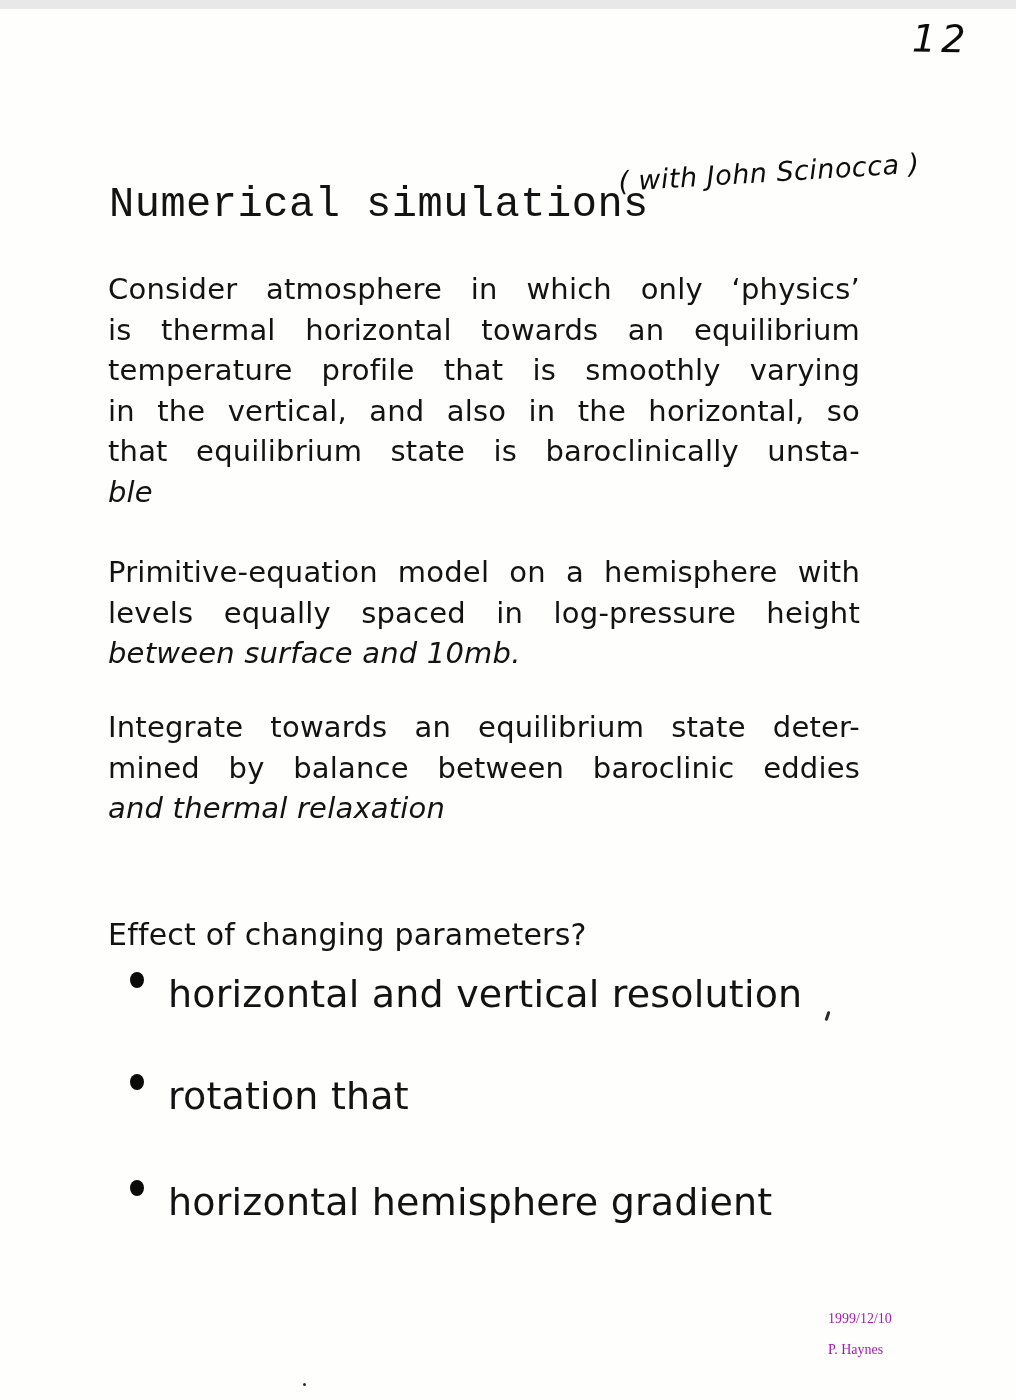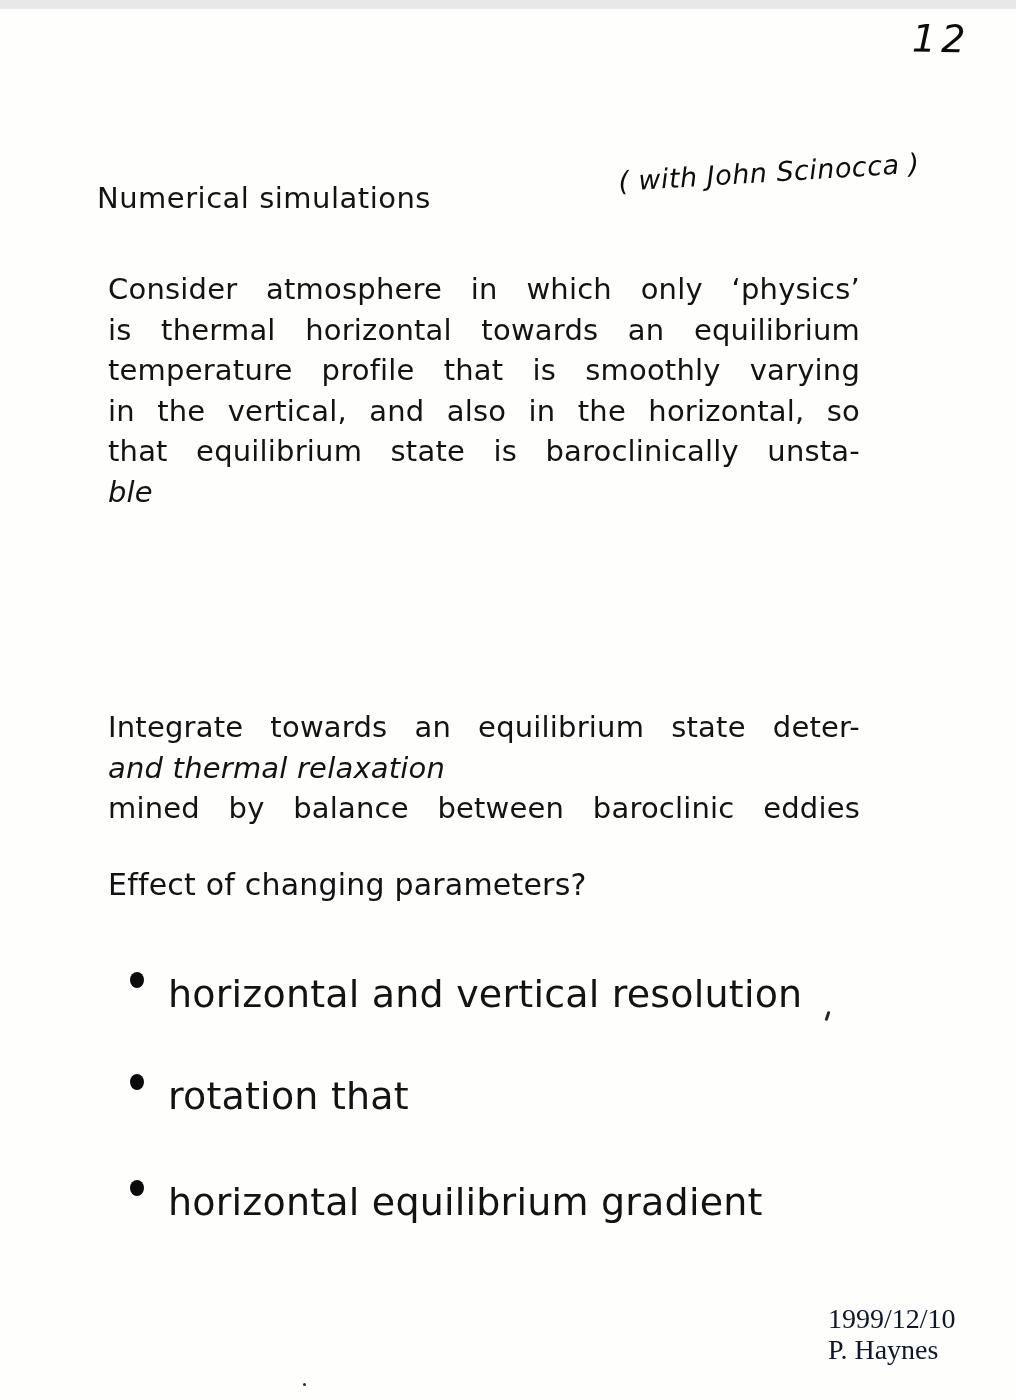--- a/index.html
+++ b/index.html
@@ -38,27 +38,28 @@
     top: 146px;
     width: 360px;
     font-size: 27px;
     letter-spacing: 0.5px;
     transform: rotate(-3.5deg);
     white-space: nowrap;
   }
 
   .title {
     position: absolute;
-    left: 97px;
+    left: 109px;
     top: 172px;
     margin: 0;
-    font-size: 29px;
+    font-size: 42px;
     font-weight: 500;
     letter-spacing: 0.5px;
     white-space: nowrap;
+    font-family: Liberation Mono, monospace;
   }
 
   .para {
     position: absolute;
     left: 108px;
     width: 752px;
     font-size: 29px;
     line-height: 40.5px;
     letter-spacing: 0.2px;
   }
@@ -72,21 +73,21 @@
     white-space: nowrap;
   }
   .pline.plast {
     text-align-last: left;
     font-style: italic;
   }
 
   .question {
     position: absolute;
     left: 108px;
-    top: 858px;
+    top: 908px;
     font-size: 30px;
     letter-spacing: 0.2px;
     white-space: nowrap;
   }
 
   .bullet {
     position: absolute;
     left: 130px;
     display: flex;
     font-size: 38px;
@@ -104,23 +105,23 @@
     background: #0b0b0b;
     margin-right: 24px;
     flex: 0 0 auto;
   }
 
   .footer {
     position: absolute;
     left: 828px;
     top: 1294px;
     font-family: "Liberation Serif", "DejaVu Serif", serif;
-    font-size: 28px;
+    font-size: 14px;
     line-height: 31px;
-    color: #0f172a;
+    color: #a21caf;
   }
 
   
   .speck {
     position: absolute;
     background: #2a2a2a;
   }
   .speck-a {
     left: 826px;
     top: 1002px;
@@ -150,42 +151,47 @@
 
   <div class="para p1">
     <div class="pline">Consider atmosphere in which only ‘physics’</div>
     <div class="pline">is thermal horizontal towards an equilibrium</div>
     <div class="pline">temperature profile that is smoothly varying</div>
     <div class="pline">in the vertical, and also in the horizontal, so</div>
     <div class="pline">that equilibrium state is baroclinically unsta-</div>
     <div class="pline plast">ble</div>
   </div>
 
+  <div class="para p2">
+    <div class="pline">Primitive-equation model on a hemisphere with</div>
+    <div class="pline">levels equally spaced in log-pressure height</div>
+    <div class="pline plast">between surface and 10mb.</div>
+  </div>
 
   <div class="para p3">
     <div class="pline">Integrate towards an equilibrium state deter-</div>
+    <div class="pline">mined by balance between baroclinic eddies</div>
     <div class="pline plast">and thermal relaxation</div>
-    <div class="pline">mined by balance between baroclinic eddies</div>
   </div>
 
   <div class="question">Effect of changing parameters?</div>
 
   <div class="bullet b1">
     <span class="dot"></span>
     <span>horizontal and vertical resolution</span>
   </div>
 
   <div class="bullet b2">
     <span class="dot"></span>
     <span>rotation that</span>
   </div>
 
   <div class="bullet b3">
     <span class="dot"></span>
-    <span>horizontal equilibrium gradient</span>
+    <span>horizontal hemisphere gradient</span>
   </div>
 
   <div class="footer">
     <div>1999/12/10</div>
     <div>P. Haynes</div>
   </div>
 
   <div class="speck speck-a"></div>
   <div class="speck speck-b"></div>
 

